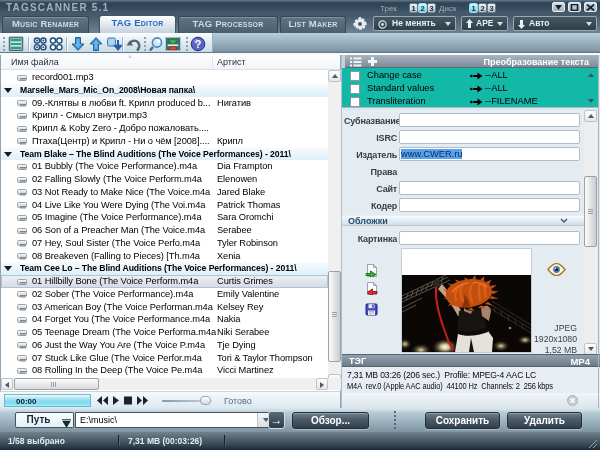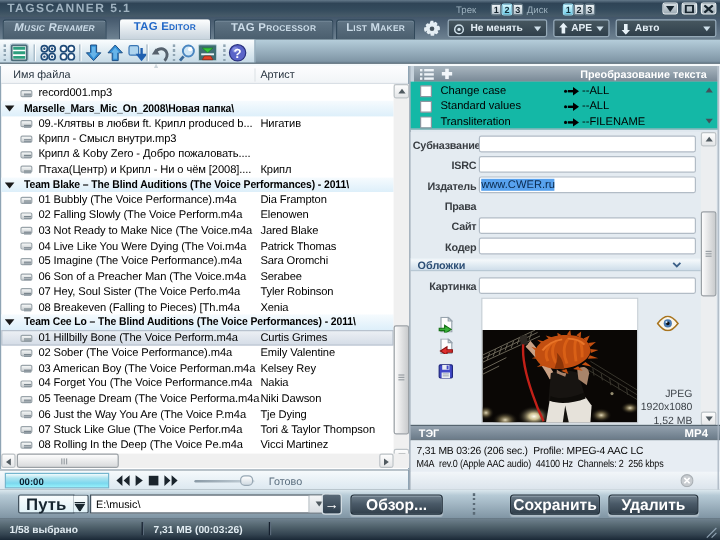--- a/index.html
+++ b/index.html
@@ -47,26 +47,26 @@
 .sthumb{background:linear-gradient(90deg,#fcfcfc,#c9cbcd);border:1px solid #9aa0a5;border-radius:2px;}
 .sthumb.h{background:linear-gradient(#fdfdfd,#d8dadc);}
 .arrglyph{width:0;height:0;margin:3px auto 0;}
 .gripline{position:absolute;left:2.5px;width:5px;height:1px;background:#9aa0a5;box-shadow:0 2px 0 #9aa0a5,0 4px 0 #9aa0a5;}
 
 #playerbar{left:0;top:391px;width:341px;height:17px;background:linear-gradient(#f6fafc,#dce8f0);border-right:1px solid #8fa4b4;border-top:1px solid #c8d4dc;}
 #timebox{left:4px;top:2px;width:87px;height:13px;background:linear-gradient(#f2fafc 0%,#aee4f0 30%,#7cd8ee 70%,#96f2fc 100%);border:1px solid #74b6ce;font-size:8px;font-weight:bold;color:#0a2030;padding:2px 0 0 11px;}
 #ready{left:224px;top:4px;font-size:9px;color:#5a6d7d;}
 
 #band{left:0;top:408px;width:600px;height:24px;background:linear-gradient(#dde9ef 0%,#b6cad6 20%,#7f94a3 100%);}
-#pathbtn{left:15px;top:4px;width:47px;height:16px;background:linear-gradient(#fafdfe,#dff1f7);border:1px solid #43535f;border-radius:2px 0 0 2px;font-size:14px;font-weight:bold;color:#15242e;text-align:center;line-height:14px;}
+#pathbtn{left:15px;top:4px;width:47px;height:16px;background:linear-gradient(#fafdfe,#dff1f7);border:1px solid #43535f;border-radius:2px 0 0 2px;font-size:10px;font-weight:bold;color:#15242e;text-align:center;line-height:14px;}
 #pathdrop{left:61px;top:4px;width:13px;height:16px;background:linear-gradient(#fafdfe,#dff1f7);border:1px solid #43535f;border-left:none;border-radius:0 2px 2px 0;}
 #pathfield{left:75px;top:4px;width:199px;height:16px;background:#fff;border:1px solid #43535f;font-size:9px;color:#000;padding:2px 0 0 4px;}
 #pathcombo{left:257px;top:5px;width:16px;height:14px;background:linear-gradient(#f4f6f7,#d9dee2);border-left:1px solid #b8c0c6;}
 #gobtn{left:268px;top:3px;width:17px;height:18px;background:linear-gradient(#5a6a78,#2c3c4a);border:1px solid #d2dce2;border-radius:3px;color:#fff;font-size:12px;font-weight:bold;text-align:center;line-height:16px;}
-.dkbtn{top:4px;height:17px;background:linear-gradient(#6e7e8b,#4a5a68 45%,#32404c);border:1px solid #222f3a;border-radius:3px;box-shadow:inset 0 1px 0 #8e9eaa,0 1px 1px rgba(255,255,255,0.35);color:#fff;font-size:13px;font-weight:bold;text-align:center;line-height:15px;}
+.dkbtn{top:4px;height:17px;background:linear-gradient(#6e7e8b,#4a5a68 45%,#32404c);border:1px solid #222f3a;border-radius:3px;box-shadow:inset 0 1px 0 #8e9eaa,0 1px 1px rgba(255,255,255,0.35);color:#fff;font-size:10px;font-weight:bold;text-align:center;line-height:15px;}
 #dots{left:394px;top:3px;width:2px;height:18px;background:repeating-linear-gradient(#5a6a76 0 2px,transparent 2px 4px);}
 
 #statusbar{left:0;top:432px;width:600px;height:18px;background:linear-gradient(#70828f 0%,#53656f 35%,#334350 75%,#1a2836 100%);color:#e2ecf2;font-size:8.5px;font-weight:bold;}
 .stsep{position:absolute;top:3px;width:1px;height:11px;background:#15202e;box-shadow:1px 0 0 #5a6a7a;}
 
 #rightpanel{left:342px;top:55px;width:258px;height:353px;background:#e0e8ef;}
 #rphead{left:3px;top:0;width:253px;height:13px;background:linear-gradient(#a9b6c0,#7c8c99);border-bottom:1px solid #5a6a76;color:#fff;font-size:9px;font-weight:bold;}
 #translist{left:0;top:13px;width:256px;height:40px;background:#14b8a6;border-bottom:1px solid #aab6c0;font-size:9.3px;}
 .trow{position:relative;height:12.9px;}
 .trow .cb{position:absolute;left:8px;top:1px;width:10px;height:10px;background:#fff;border:1px solid #8c96a0;border-radius:1px;}
@@ -108,21 +108,21 @@
       </svg>
     </div>
   <div class="abs winbtn" style="left:584px;">
       <svg width="9" height="7" viewBox="0 0 9 7">
         <path d="M1 .5l7 6M8 .5l-7 6" stroke="#16242e" stroke-width="1.8"></path>
       </svg>
     </div>
 </div>
 
 <div class="abs" id="tabbar">
-  <div class="abs tab" style="left:2px;width:87px;font-style:italic;"><span>Music Renamer</span></div>
+  <div class="abs tab" style="left:2px;width:87px;"><span>Music Renamer</span></div>
   <div class="abs tab sel" style="left:99px;width:77px;"><span>TAG Editor</span></div>
   <div class="abs tab" style="left:178px;width:100px;text-align:center;"><span>TAG Processor</span></div>
   <div class="abs tab" style="left:280px;width:66px;"><span>List Maker</span></div>
 </div>
 <svg class="abs" style="left:353px;top:17px;" width="14" height="14" viewBox="0 0 16 16">
     <g fill="#e4edf3">
       <path d="M6.8 0h2.4l.4 2.2 2-.8 1.7 1.7-.8 2L14.7 5l.8 1.8v2.4l-2.2.4.8 2-1.7 1.7-2-.8-.4 2.2H6.8l-.4-2.2-2 .8-1.7-1.7.8-2L1.3 11 .5 9.2V6.8l2.2-.4-.8-2L3.6 2.7l2 .8z"></path>
     </g>
     <circle cx="8" cy="8" r="2.2" fill="#46545e"></circle>
   </svg>
@@ -313,21 +313,21 @@
         <span class="ar">Kelsey Rey</span>
       </div>
       <div class="row">
         <span class="ficon"></span>
         <span class="fn">04 Forget You (The Voice Performance.m4a</span>
         <span class="ar">Nakia</span>
       </div>
       <div class="row">
         <span class="ficon"></span>
         <span class="fn">05 Teenage Dream (The Voice Performa.m4a</span>
-        <span class="ar">Niki Dawson</span>
+        <span class="ar">Niki Serabee</span>
       </div>
       <div class="row">
         <span class="ficon"></span>
         <span class="fn">06 Just the Way You Are (The Voice P.m4a</span>
         <span class="ar">Tje Dying</span>
       </div>
       <div class="row">
         <span class="ficon"></span>
         <span class="fn">07 Stuck Like Glue (The Voice Perfor.m4a</span>
         <span class="ar">Tori &amp; Taylor Thompson</span>

